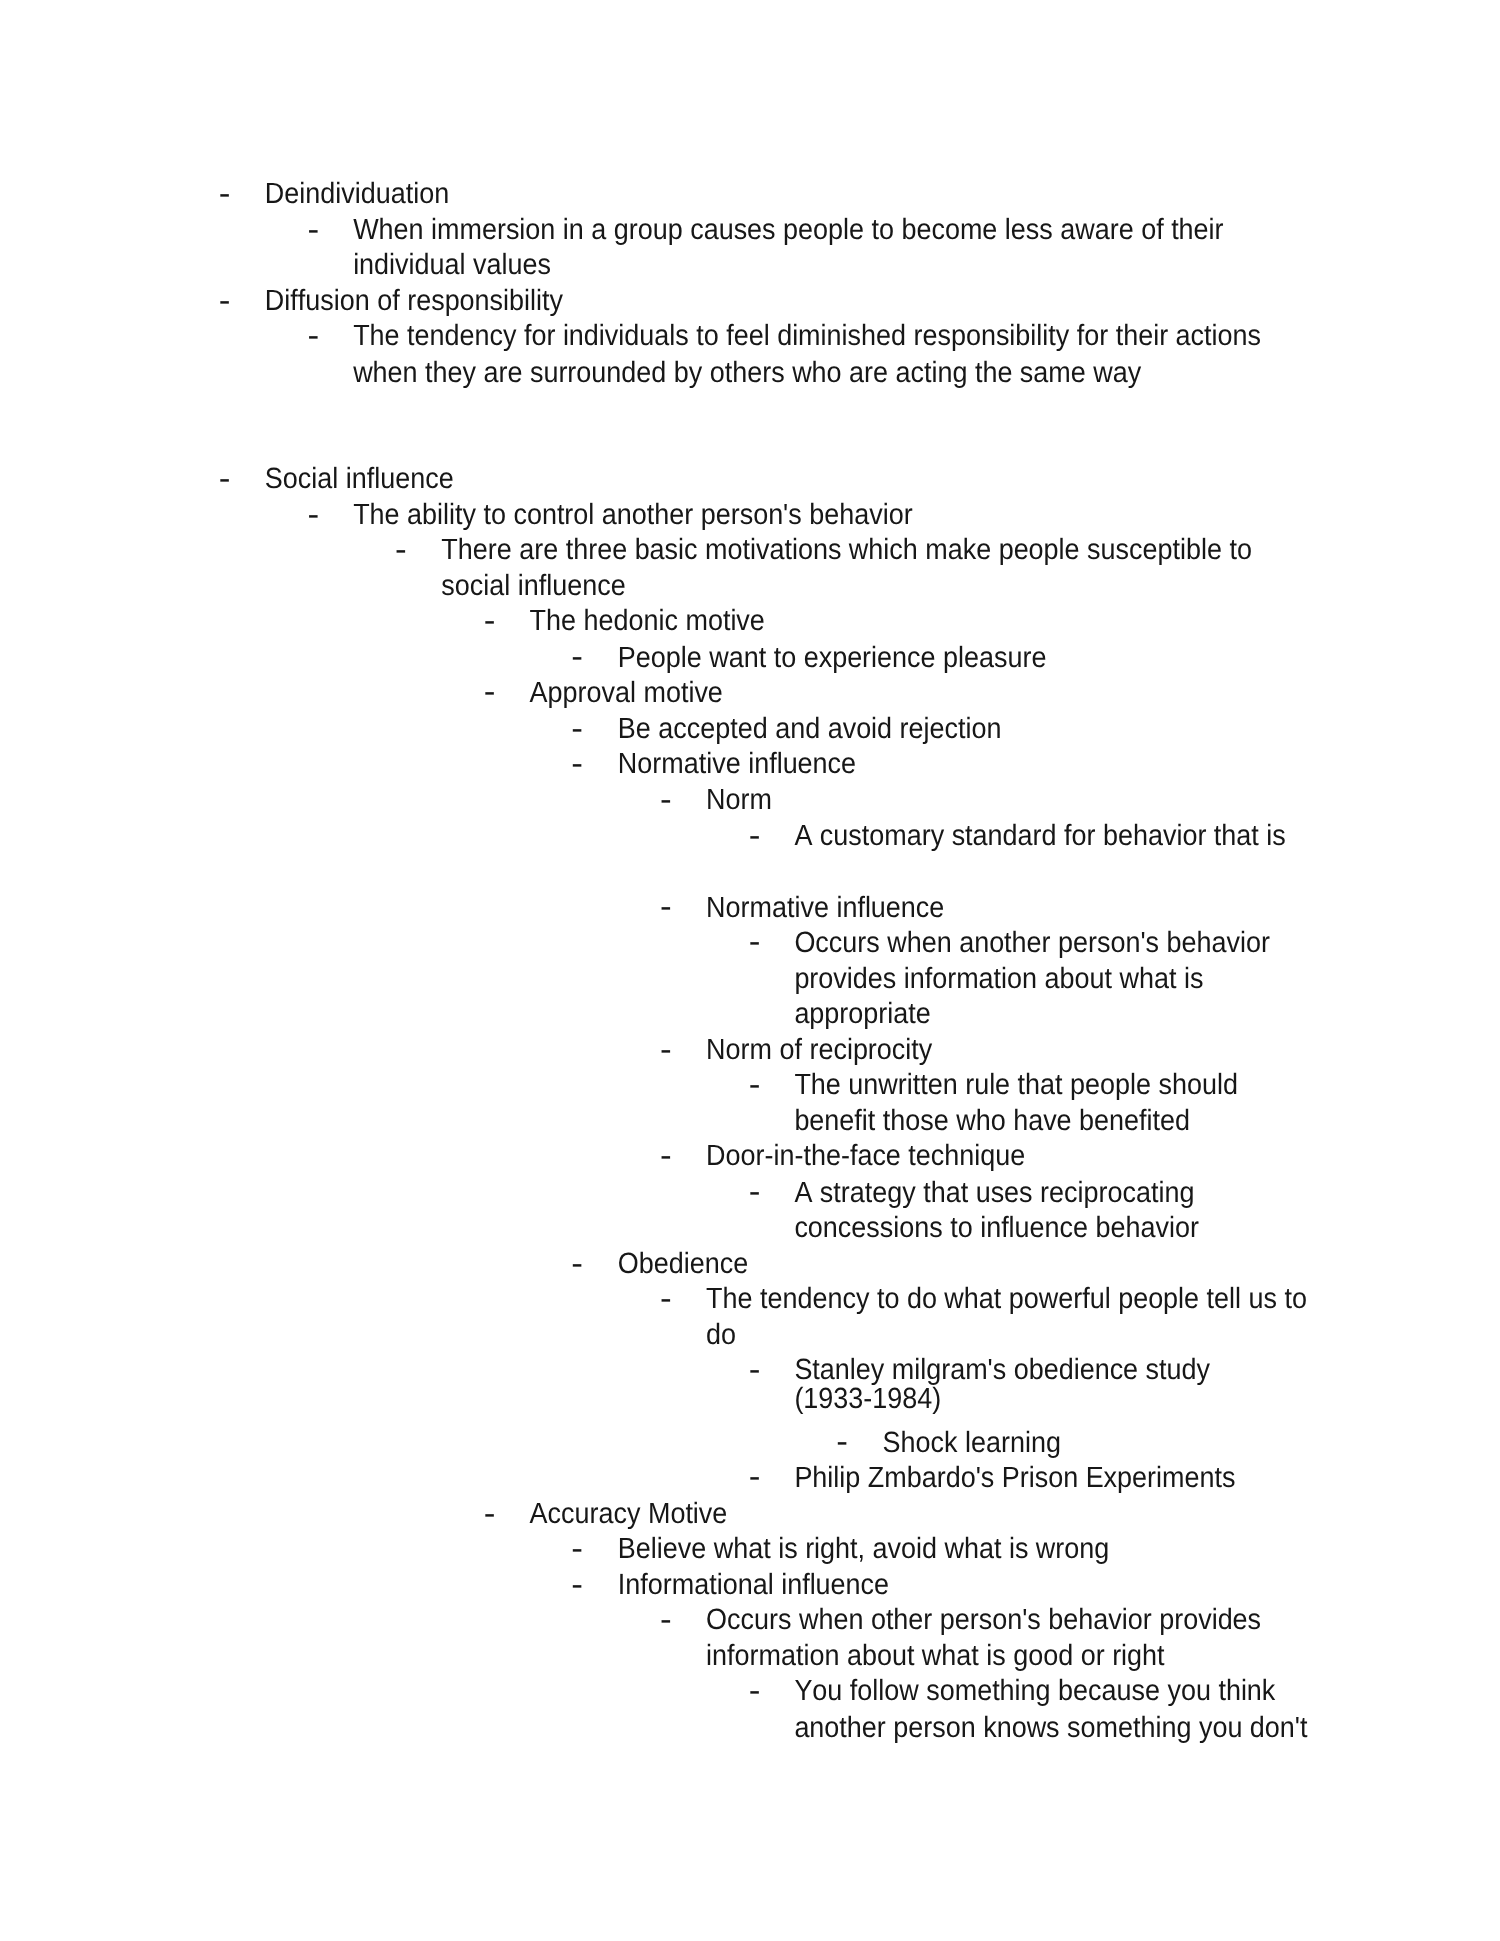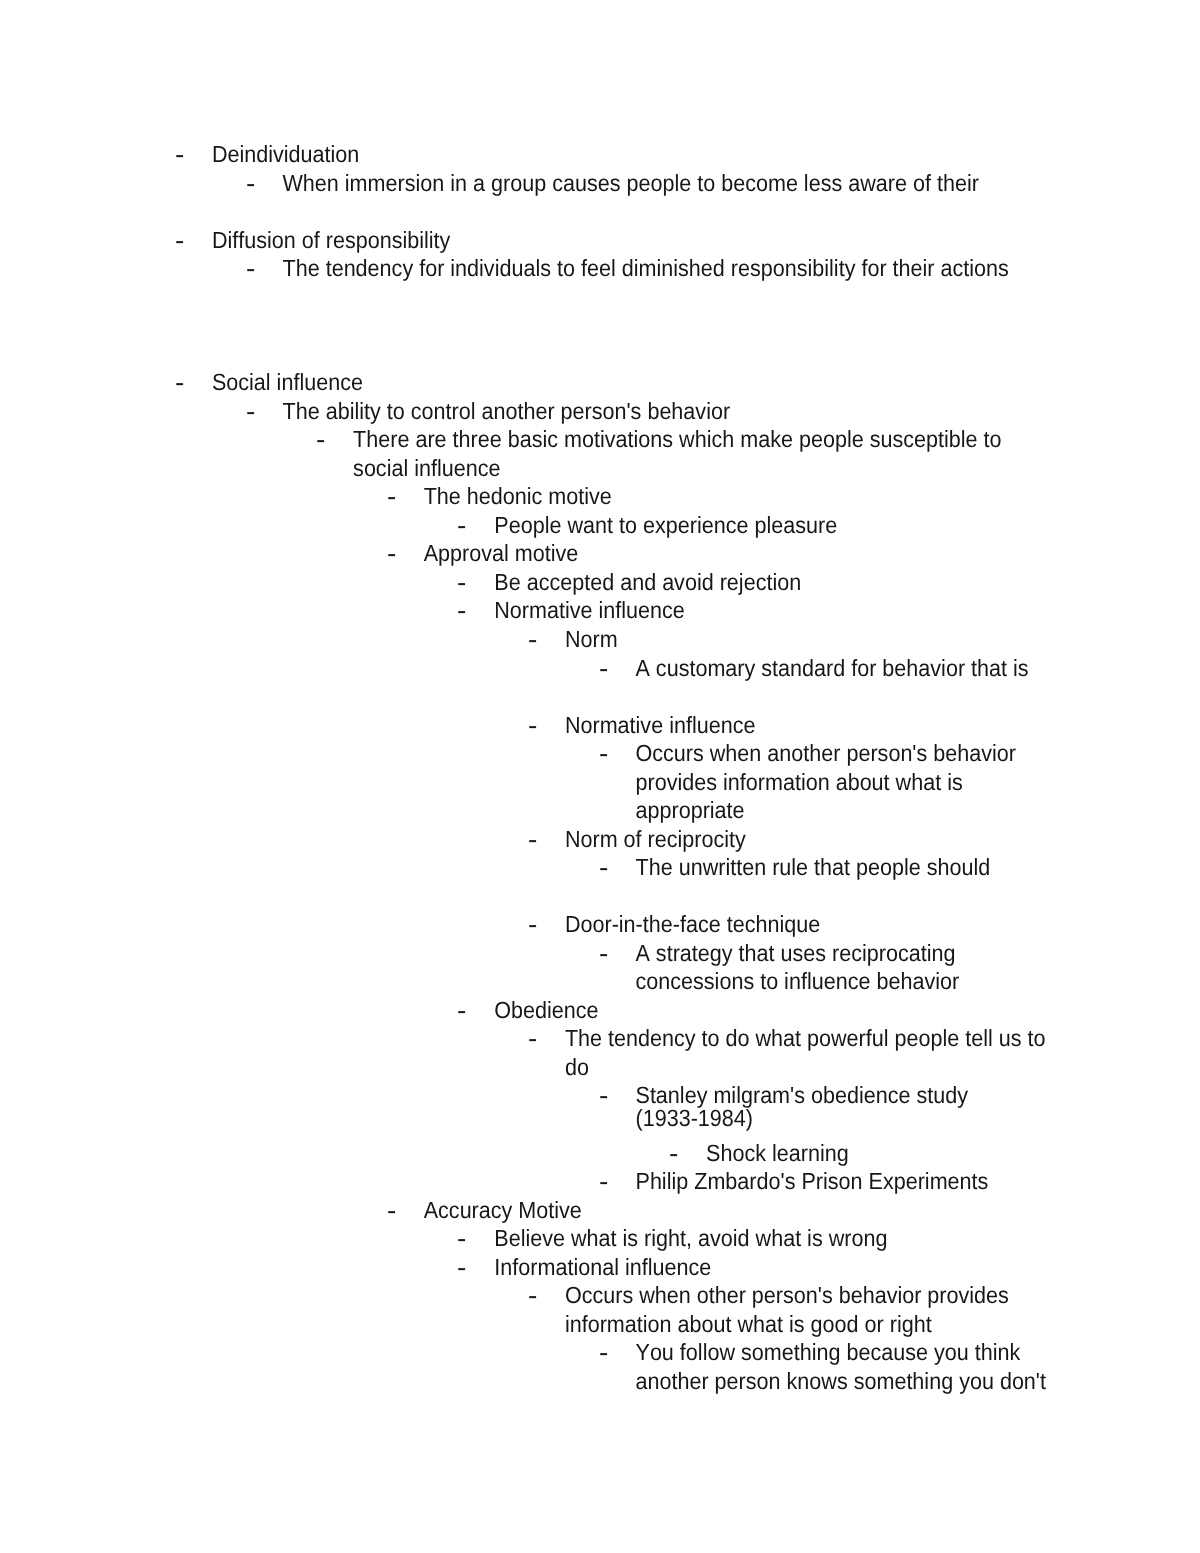--- a/index.html
+++ b/index.html
@@ -31,40 +31,43 @@
   .row .txt    { transform:scaleY(1.085);     transform-origin:left 16.4px; }
   .row .marker { transform:scale(1.30,1.20);  transform-origin:left 16.4px; }
 </style>
 </head>
 <body>
 
 <div id="page">
   <div id="doc">
   <div class="row" style="top:0.00px"><span class="marker" style="left:174.90px">-</span><span class="txt" style="left:211.90px">Deindividuation</span></div>
   <div class="row" style="top:28.53px"><span class="marker" style="left:245.50px">-</span><span class="txt" style="left:282.50px">When immersion in a group causes people to become less aware of their</span></div>
+  <div class="row" style="top:57.06px"><span class="txt" style="left:282.50px">individual values</span></div>
   <div class="row" style="top:85.59px"><span class="marker" style="left:174.90px">-</span><span class="txt" style="left:211.90px">Diffusion of responsibility</span></div>
   <div class="row" style="top:114.12px"><span class="marker" style="left:245.50px">-</span><span class="txt" style="left:282.50px">The tendency for individuals to feel diminished responsibility for their actions</span></div>
+  <div class="row" style="top:142.65px"><span class="txt" style="left:282.50px">when they are surrounded by others who are acting the same way</span></div>
   <div class="blank" style="top:171.18px"></div>
   <div class="row" style="top:228.24px"><span class="marker" style="left:174.90px">-</span><span class="txt" style="left:211.90px">Social influence</span></div>
   <div class="row" style="top:256.77px"><span class="marker" style="left:245.50px">-</span><span class="txt" style="left:282.50px">The ability to control another person's behavior</span></div>
   <div class="row" style="top:285.30px"><span class="marker" style="left:316.10px">-</span><span class="txt" style="left:353.10px">There are three basic motivations which make people susceptible to</span></div>
   <div class="row" style="top:313.83px"><span class="txt" style="left:353.10px">social influence</span></div>
   <div class="row" style="top:342.36px"><span class="marker" style="left:386.70px">-</span><span class="txt" style="left:423.70px">The hedonic motive</span></div>
   <div class="row" style="top:370.89px"><span class="marker" style="left:457.30px">-</span><span class="txt" style="left:494.30px">People want to experience pleasure</span></div>
   <div class="row" style="top:399.42px"><span class="marker" style="left:386.70px">-</span><span class="txt" style="left:423.70px">Approval motive</span></div>
   <div class="row" style="top:427.95px"><span class="marker" style="left:457.30px">-</span><span class="txt" style="left:494.30px">Be accepted and avoid rejection</span></div>
   <div class="row" style="top:456.48px"><span class="marker" style="left:457.30px">-</span><span class="txt" style="left:494.30px">Normative influence</span></div>
   <div class="row" style="top:485.01px"><span class="marker" style="left:527.90px">-</span><span class="txt" style="left:564.90px">Norm</span></div>
   <div class="row" style="top:513.54px"><span class="marker" style="left:598.50px">-</span><span class="txt" style="left:635.50px">A customary standard for behavior that is</span></div>
   <div class="row" style="top:570.60px"><span class="marker" style="left:527.90px">-</span><span class="txt" style="left:564.90px">Normative influence</span></div>
   <div class="row" style="top:599.13px"><span class="marker" style="left:598.50px">-</span><span class="txt" style="left:635.50px">Occurs when another person's behavior</span></div>
   <div class="row" style="top:656.19px"><span class="txt" style="left:635.50px">appropriate</span></div>
   <div class="row" style="top:627.66px"><span class="txt" style="left:635.50px">provides information about what is</span></div>
   <div class="row" style="top:684.72px"><span class="marker" style="left:527.90px">-</span><span class="txt" style="left:564.90px">Norm of reciprocity</span></div>
   <div class="row" style="top:713.25px"><span class="marker" style="left:598.50px">-</span><span class="txt" style="left:635.50px">The unwritten rule that people should</span></div>
+  <div class="row" style="top:741.78px"><span class="txt" style="left:635.50px">benefit those who have benefited</span></div>
   <div class="row" style="top:770.31px"><span class="marker" style="left:527.90px">-</span><span class="txt" style="left:564.90px">Door-in-the-face technique</span></div>
   <div class="row" style="top:798.84px"><span class="marker" style="left:598.50px">-</span><span class="txt" style="left:635.50px">A strategy that uses reciprocating</span></div>
   <div class="row" style="top:827.37px"><span class="txt" style="left:635.50px">concessions to influence behavior</span></div>
   <div class="row" style="top:855.90px"><span class="marker" style="left:457.30px">-</span><span class="txt" style="left:494.30px">Obedience</span></div>
   <div class="row" style="top:884.43px"><span class="marker" style="left:527.90px">-</span><span class="txt" style="left:564.90px">The tendency to do what powerful people tell us to</span></div>
   <div class="row" style="top:912.96px"><span class="txt" style="left:564.90px">do</span></div>
   <div class="row" style="top:941.49px"><span class="marker" style="left:598.50px">-</span><span class="txt" style="left:635.50px">Stanley milgram's obedience study</span></div>
   <div class="row" style="top:964px"><span class="txt" style="left:635.50px">(1933-1984)</span></div>
   <div class="row" style="top:998.55px"><span class="marker" style="left:669.10px">-</span><span class="txt" style="left:706.10px">Shock learning</span></div>
   <div class="row" style="top:1027.08px"><span class="marker" style="left:598.50px">-</span><span class="txt" style="left:635.50px">Philip Zmbardo's Prison Experiments</span></div>

